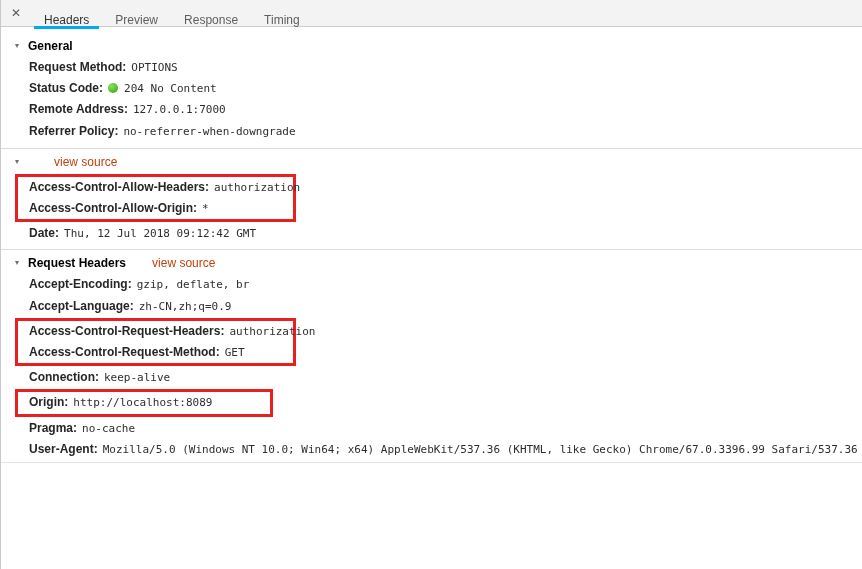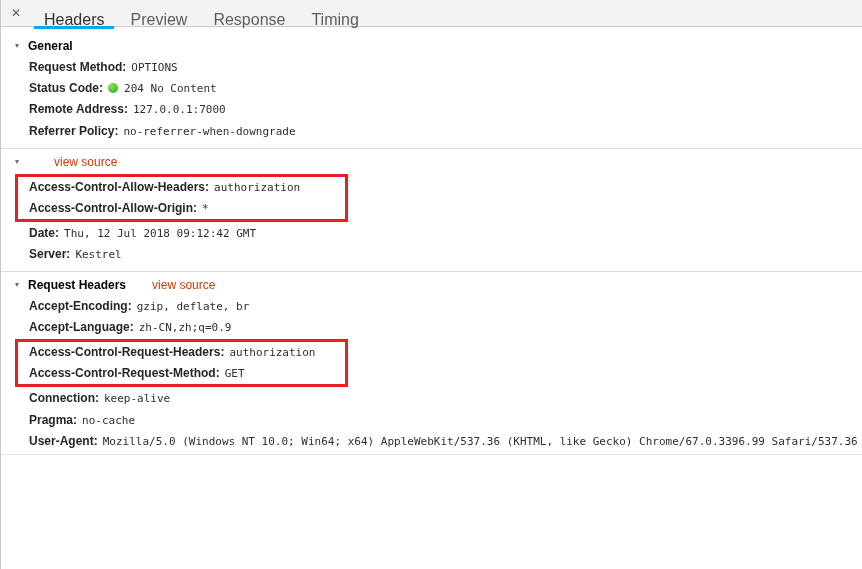--- a/index.html
+++ b/index.html
@@ -20,41 +20,41 @@
   .tabbar{
     display:flex;align-items:stretch;height:27px;
     background:var(--tabbar-bg);border-bottom:1px solid #ccc;
   }
   .close-btn{
     width:30px;display:flex;align-items:center;justify-content:center;
     color:#5a5a5a;font-size:12px;cursor:pointer;
   }
   .tab{
     position:relative;display:flex;align-items:center;
-    padding:8px 10px;margin:12px 3px;font-size:16px;color:#5e5e5e;cursor:pointer;
+    padding:8px 10px;margin:12px 3px;font-size:12px;color:#5e5e5e;cursor:pointer;
   }
   .tab.active{color:#333;}
   .tab.active::after{
     content:"";position:absolute;left:0;right:0;bottom:-1px;height:3px;
     background:var(--accent);
   }
   
   .section{border-bottom:1px solid #dcdcdc;padding:2px 0 5px;}
   .section.first{padding-top:8px;padding-bottom:6px;}
   .section.last{border-bottom:1px solid #e4e4e4;padding-bottom:2px;}
   .sec-head{display:flex;align-items:center;line-height:22px;padding-left:14px;cursor:pointer;}
   .tri{font-size:8px;color:#6f6f6f;width:13px;flex:none;}
   .sec-title{font-weight:bold;font-size:12px;color:#000000;}
   .view-source{margin-left:26px;color:#c2410c;font-size:12px;cursor:pointer;}
   .row{line-height:21.2px;padding-left:28px;white-space:nowrap;font-size:12px;}
   .hname{font-weight:bold;color:#262626;}
   .hvalue{font-family:"DejaVu Sans Mono","Liberation Mono",monospace;font-size:11px;color:#2e2e2e;margin-left:5px;}
   
   .red-box{
-    border:3px solid var(--red);width:333px;
+    border:3px solid var(--red);width:281px;
     margin:1px 0 1px 14px;padding-left:11px;
   }
   .red-box .row{padding-left:0;}
   .red-box.narrow{width:258px;}
   
   .dot{
     display:inline-block;width:10px;height:10px;border-radius:50%;
     background:radial-gradient(circle at 35% 30%, var(--green1), var(--green2));
     margin:0 1px 0 5px;vertical-align:-1px;
   }
@@ -100,23 +100,20 @@
       <div class="row">
         <span class="hname">Access-Control-Allow-Headers:</span><span class="hvalue">authorization</span>
       </div>
       <div class="row">
         <span class="hname">Access-Control-Allow-Origin:</span><span class="hvalue">*</span>
       </div>
     </div>
     <div class="row">
       <span class="hname">Date:</span><span class="hvalue">Thu, 12 Jul 2018 09:12:42 GMT</span>
     </div>
-    <div class="row">
-      <span class="hname">Server:</span><span class="hvalue">Kestrel</span>
-    </div>
   </div>
 
   <div class="section last">
     <div class="sec-head">
       <span class="tri">▾</span>
       <span class="sec-title">Request Headers</span>
       <span class="view-source">view source</span>
     </div>
     <div class="row">
       <span class="hname">Accept-Encoding:</span><span class="hvalue">gzip, deflate, br</span>
@@ -128,20 +125,25 @@
       <div class="row">
         <span class="hname">Access-Control-Request-Headers:</span><span class="hvalue">authorization</span>
       </div>
       <div class="row">
         <span class="hname">Access-Control-Request-Method:</span><span class="hvalue">GET</span>
       </div>
     </div>
     <div class="row">
       <span class="hname">Connection:</span><span class="hvalue">keep-alive</span>
     </div>
+    <div class="red-box narrow">
+      <div class="row">
+        <span class="hname">Origin:</span><span class="hvalue">http://localhost:8089</span>
+      </div>
+    </div>
     <div class="row">
       <span class="hname">Pragma:</span><span class="hvalue">no-cache</span>
     </div>
     <div class="row">
       <span class="hname">User-Agent:</span><span class="hvalue">Mozilla/5.0 (Windows NT 10.0; Win64; x64) AppleWebKit/537.36 (KHTML, like Gecko) Chrome/67.0.3396.99 Safari/537.36</span>
     </div>
   </div>
 
 </div>
 

